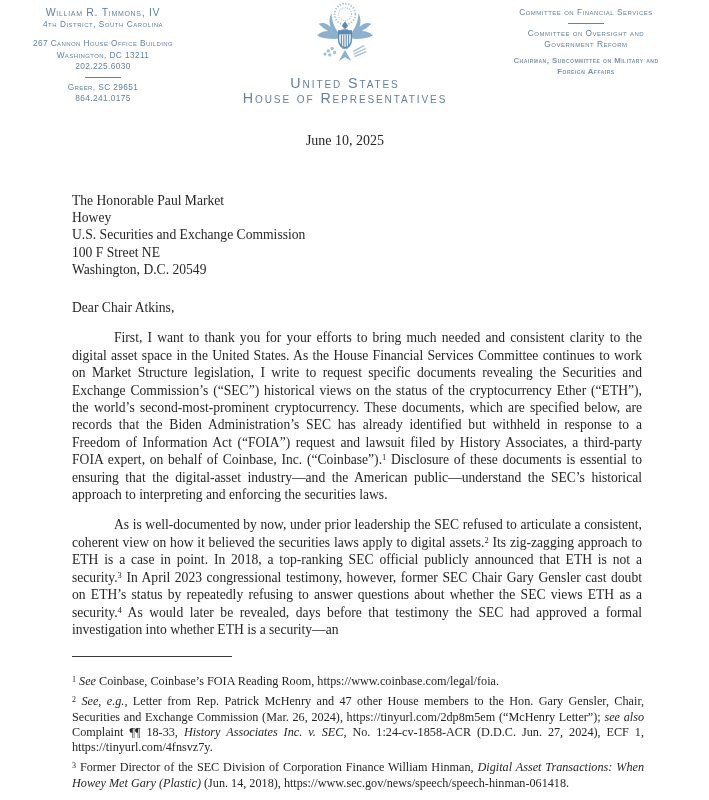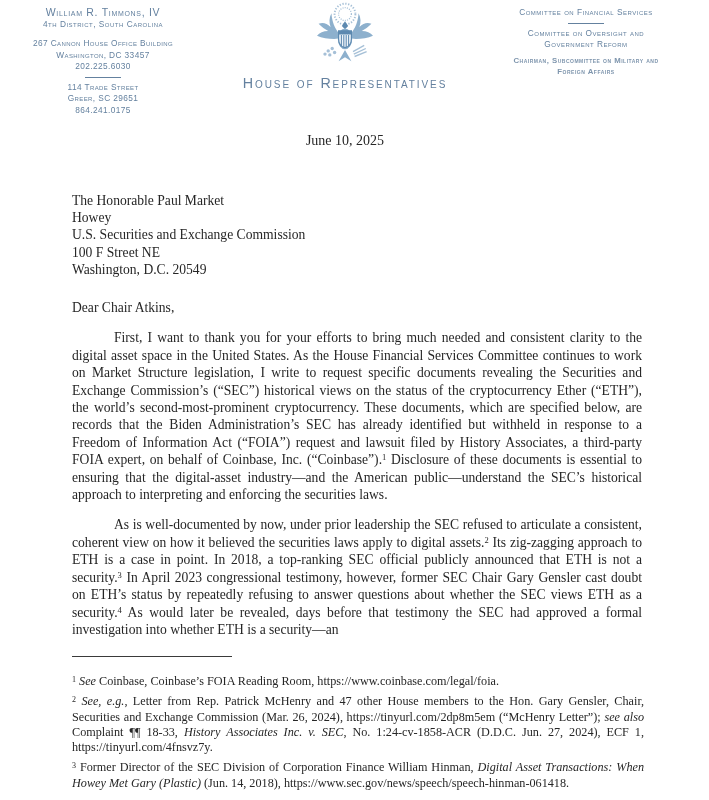--- a/index.html
+++ b/index.html
@@ -51,26 +51,25 @@
 </head>
 <body>
 
 <div class="page" style="--lh: #64819f; --seal-light: #a6c0d7; --seal-mid: #8db0cd; --seal-dark: #5d89b0;">
 
   <div class="lh lh-left">
     <div class="lh-name">William R. Timmons, IV</div>
     <div class="lh-district">4th District, South Carolina</div>
     <div class="lh-lines">
       <div>267 Cannon House Office Building</div>
-      <div>Washington, DC 33457</div>
+      <div>Washington, DC 13211</div>
       <div>202.225.6030</div>
     </div>
     <div class="lh-divider"></div>
     <div class="lh-lines" style="margin-top:0">
-      <div>114 Trade Street</div>
       <div>Greer, SC 29651</div>
       <div>864.241.0175</div>
     </div>
   </div>
 
   <div class="lh lh-center">
     <div class="seal-wrap">
       <svg viewBox="0 0 100 86" width="80" height="69" aria-hidden="true">
         <g fill="none" stroke="var(--seal-light)">
           <circle cx="50" cy="15" r="13" stroke-width="2.4" stroke-dasharray="1.6,2"></circle>
@@ -98,20 +97,21 @@
             <circle cx="31" cy="66" r="2.1"></circle>
           <circle cx="37" cy="63" r="2.1"></circle>
         </g>
         <g stroke="var(--seal-light)" stroke-width="1.7">
           <line x1="60" y1="62" x2="74" y2="54"></line>
           <line x1="61" y1="65" x2="76" y2="58"></line>
           <line x1="62" y1="68" x2="77" y2="62"></line>
         </g>
       </svg>
     </div>
+    <div class="lh-title" style="font-variant:small-caps">United States</div>
     <div class="lh-title" style="font-variant:small-caps">House of Representatives</div>
   </div>
 
   <div class="lh lh-right">
     <div>Committee on Financial Services</div>
     <div class="lh-divider"></div>
     <div>Committee on Oversight and Government Reform</div>
     <div class="lh-role">Chairman, Subcommittee on Military and Foreign Affairs</div>
   </div>
 

